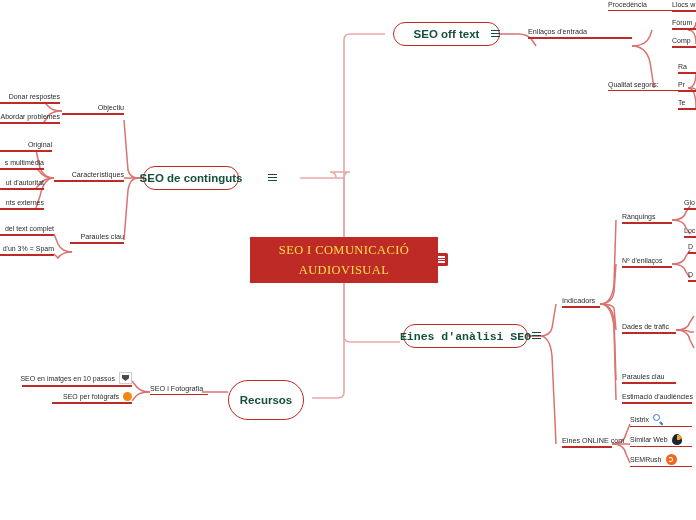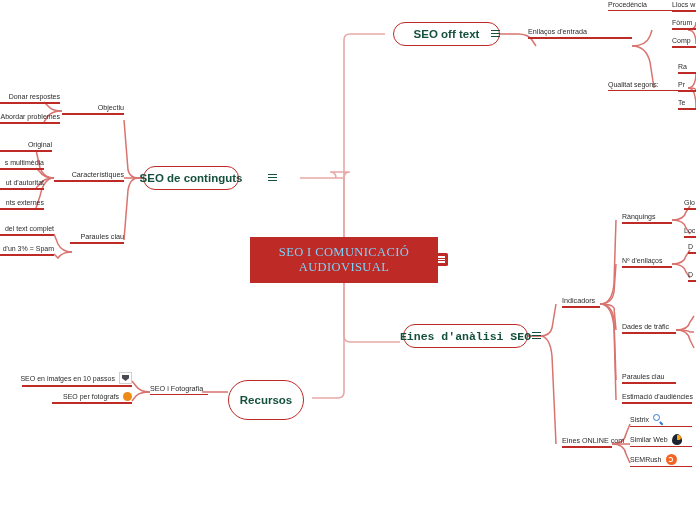--- a/index.html
+++ b/index.html
@@ -24,24 +24,24 @@
     position: absolute;
     left: 0; top: 0;
     width: 696px;
     height: 520px;
     pointer-events: none;
   }
   
   .root-node {
     position: absolute;
     background: #BE2A26;
-    color: #7dd3fc;
+    color: #fde047;
     font-family: "Liberation Serif", serif;
     font-size: 12.5px;
-    line-height: 15px;
+    line-height: 20px;
     text-align: center;
     letter-spacing: .4px;
     display: flex;
     align-items: center;
     justify-content: center;
     box-sizing: border-box;
     padding: 16px 8px;
   }
   .root-node .root-text { white-space: pre-line; }
   

